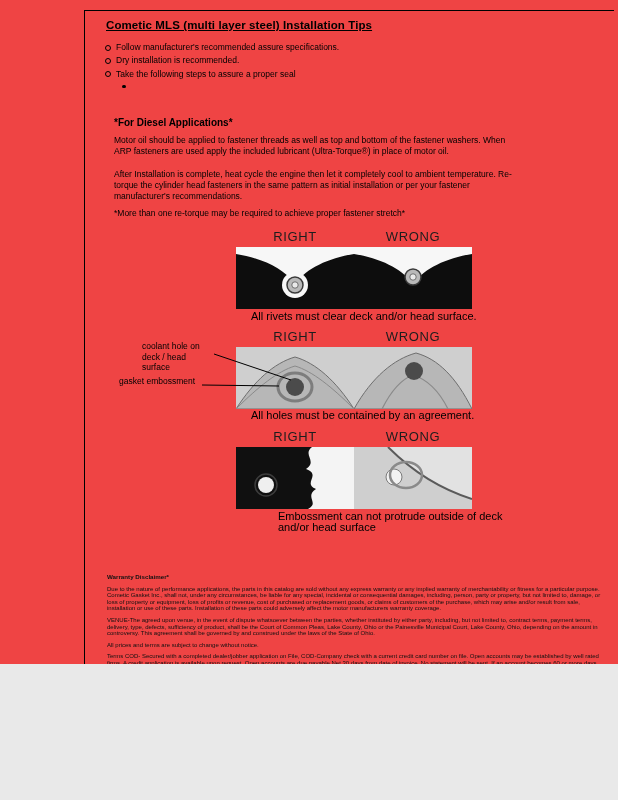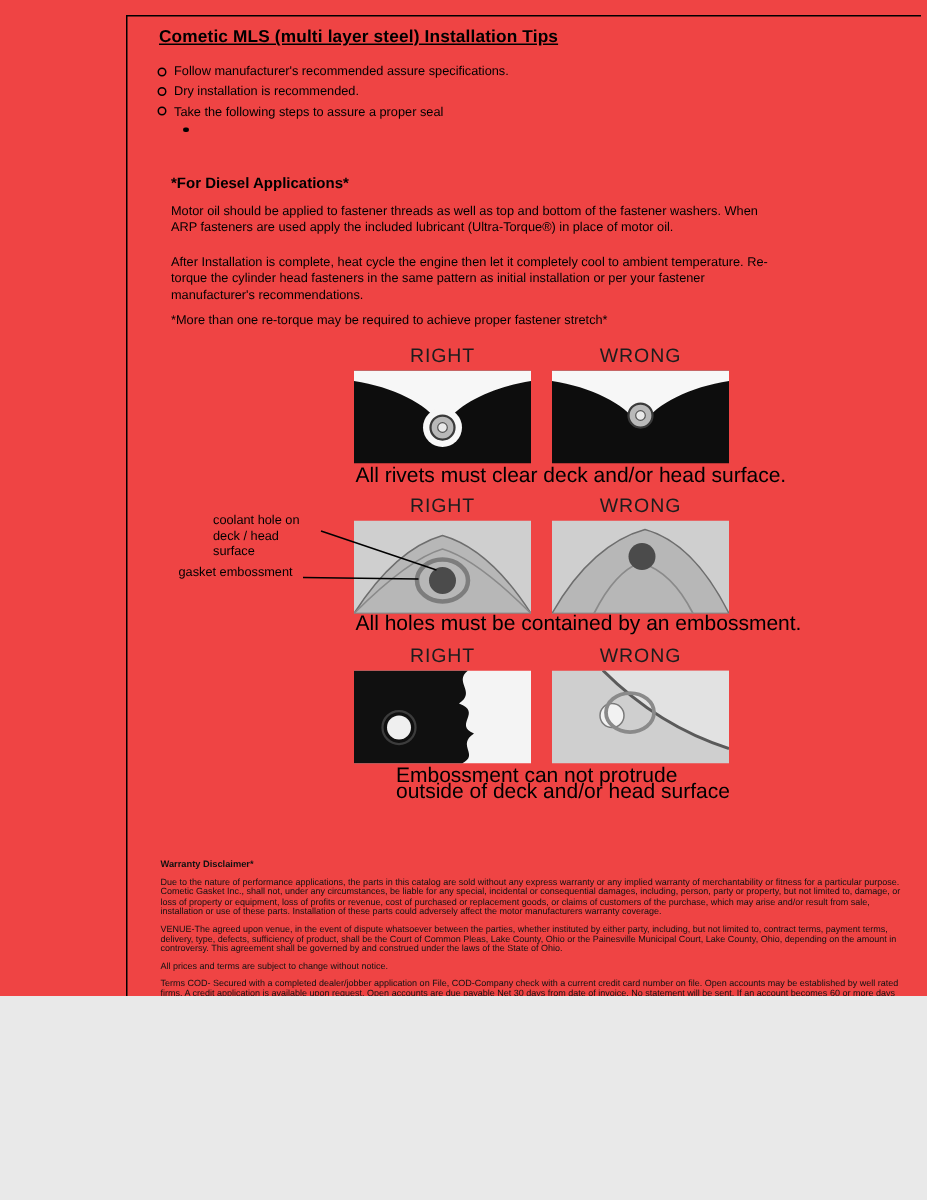--- a/index.html
+++ b/index.html
@@ -26,25 +26,25 @@
   .tip.sub{margin-left:17px;}
   .o-bullet{flex:0 0 auto;width:4px;height:4px;border:1px solid #000;border-radius:50%;margin:2.5px 5px 0 0;}
   .d-bullet{flex:0 0 auto;width:3.5px;height:3.5px;background:#000;border-radius:50%;margin:3px 5px 0 0;}
 
   .diesel-heading{position:absolute;left:114px;top:117px;font-size:10px;font-weight:bold;}
   .body-p{position:absolute;left:114px;width:400px;font-size:8.5px;line-height:11px;}
   .p1{top:135px;}
   .p2{top:169px;}
   .note{top:208px;}
 
-  .fig-row{position:absolute;left:236px;display:flex;gap:14px;align-items:flex-end;}
+  .fig-row{position:absolute;left:236px;display:flex;align-items:flex-end;}
   .fig{width:118px;}
   .fig-label{font-size:13px;color:#1d1d1d;text-align:center;letter-spacing:.6px;margin-bottom:3px;}
   .fig svg{display:block;width:118px;height:62px;}
-  .fig-caption{position:absolute;left:237px;font-size:14px;line-height:11px;color:#000;}
+  .fig-caption{position:absolute;left:251px;font-size:11px;line-height:11px;color:#000;}
   .cap3{width:230px;}
 
   .callout{position:absolute;font-size:8.5px;line-height:10.5px;color:#000;}
   .callout1{left:142px;top:341px;width:72px;}
   .callout2{left:119px;top:376px;white-space:nowrap;}
   .callout-lines{position:absolute;left:140px;top:340px;width:165px;height:55px;pointer-events:none;}
 
   .legal{position:absolute;left:107px;top:574px;width:500px;font-size:6px;line-height:6.6px;color:#111;}
   .legal h4{font-size:6.2px;margin:0 0 5px 0;}
   .legal p{margin:0 0 5px 0;}
@@ -121,21 +121,21 @@
     <div class="fig">
       <div class="fig-label">WRONG</div>
       <svg viewBox="0 0 118 62">
         <rect width="118" height="62" fill="#cfcfcf"></rect>
         <path d="M0,62 C18,30 40,12 62,6 C84,12 102,30 118,62 Z" fill="#b7b7b7" stroke="#6e6e6e" stroke-width="1"></path>
         <path d="M28,62 C38,42 48,32 59,28 C72,32 84,42 94,62" fill="none" stroke="#8a8a8a" stroke-width="1.2"></path>
         <circle cx="60" cy="24" r="9" fill="#4b4b4b"></circle>
       </svg>
     </div>
   </div>
-  <div class="fig-caption" style="top:410px;">All holes must be contained by an embossment.</div>
+  <div class="fig-caption" style="top:410px;">All holes must be contained by an agreement.</div>
 
   <div class="callout callout1">coolant hole on deck / head surface</div>
   <div class="callout callout2">gasket embossment</div>
   <svg class="callout-lines" viewBox="0 0 165 55">
     <line x1="74" y1="14" x2="151" y2="40" stroke="#000" stroke-width="1"></line>
     <line x1="62" y1="45" x2="139" y2="46" stroke="#000" stroke-width="1"></line>
   </svg>
 
   <div class="fig-row" style="top:429px;">
     <div class="fig">

